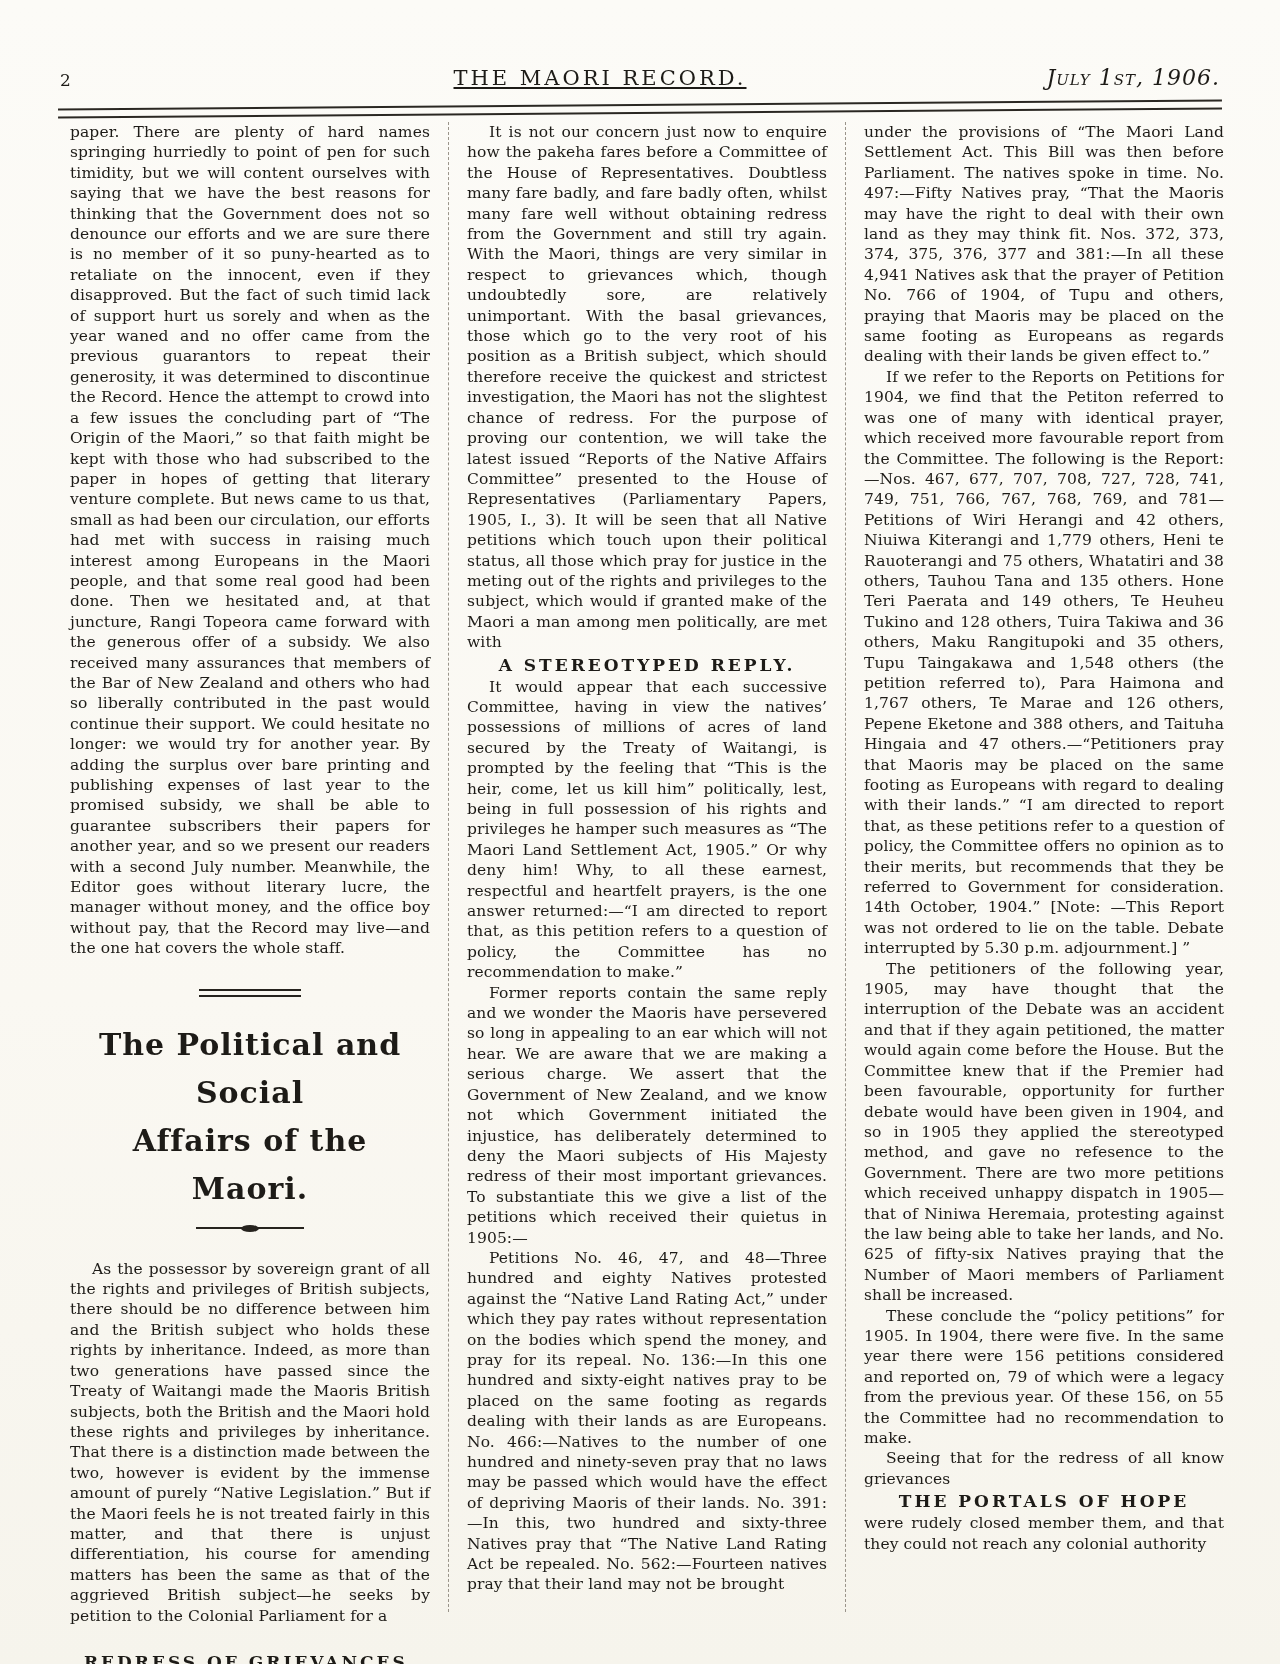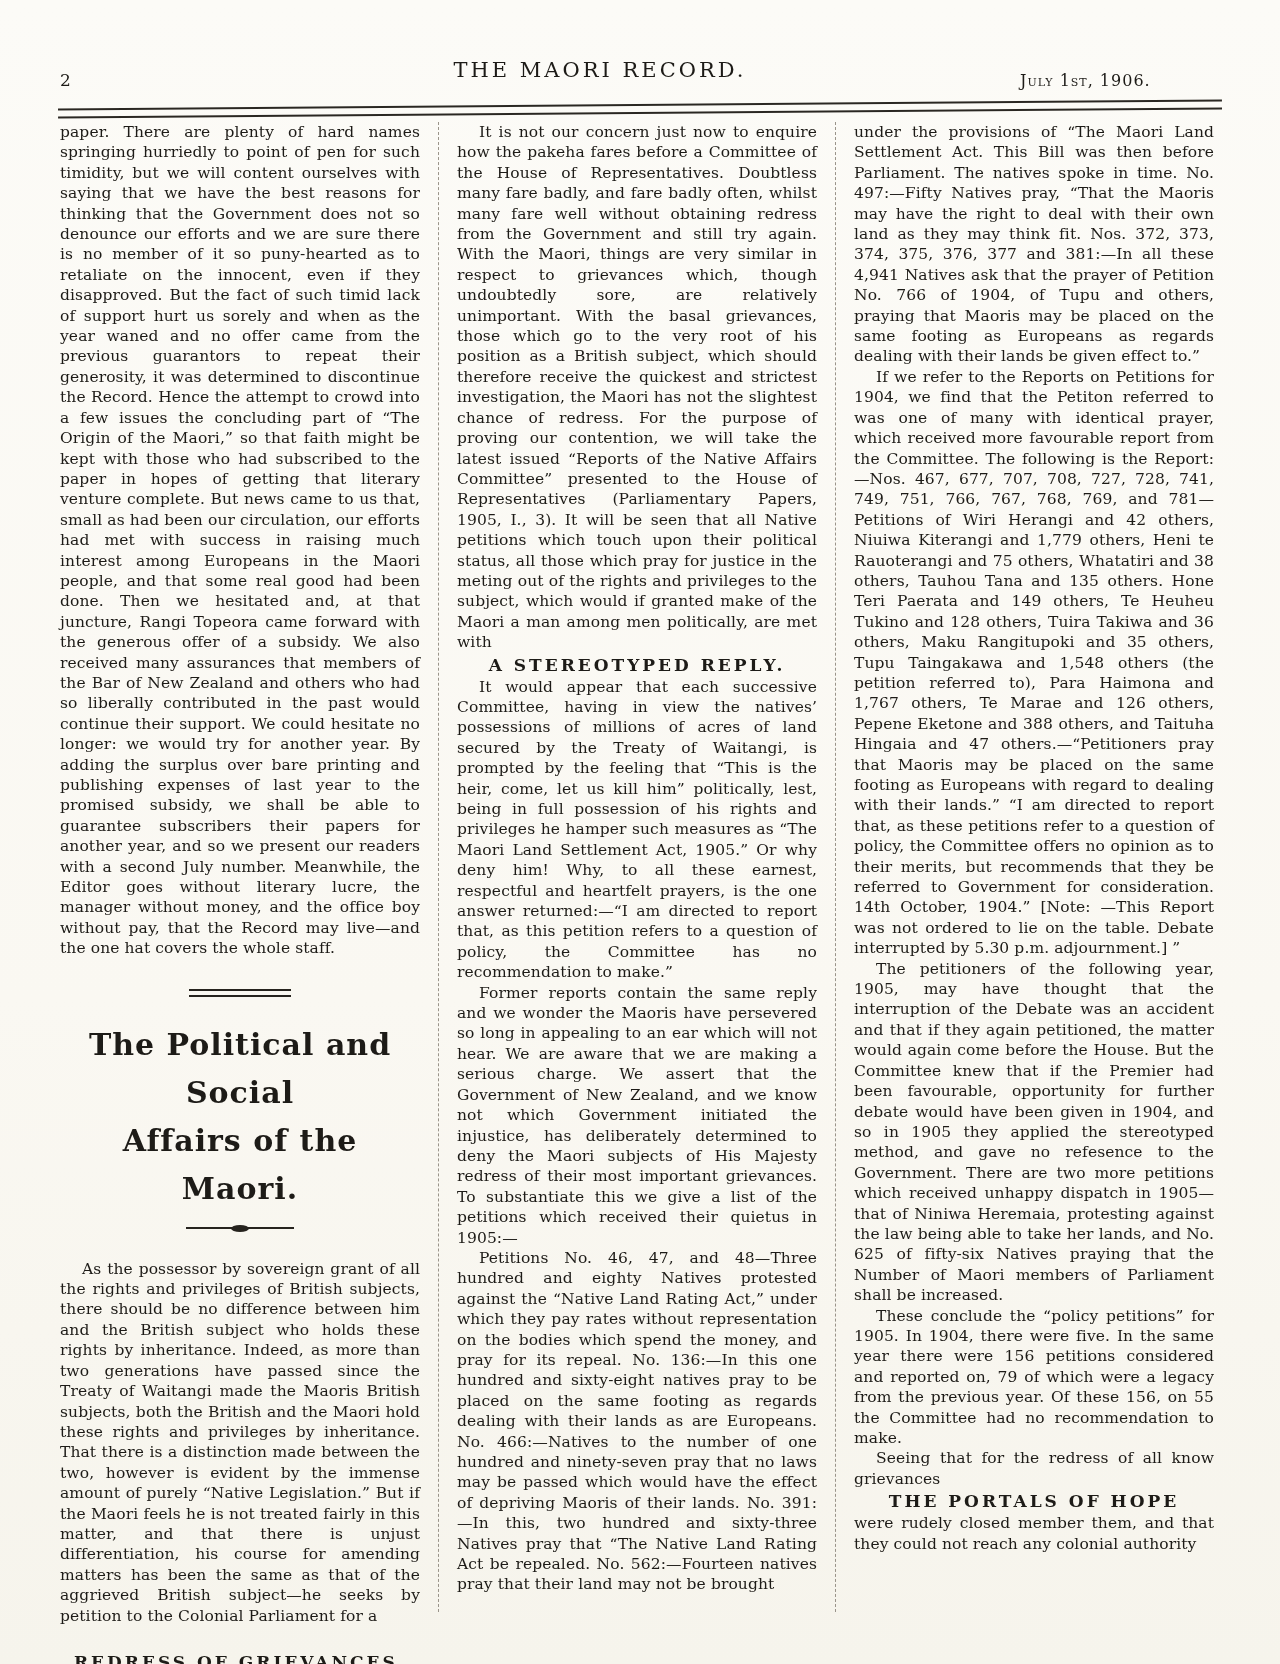--- a/index.html
+++ b/index.html
@@ -14,37 +14,38 @@
   }
   
   .masthead {
     position:absolute; top:48px; left:60px; right:60px;
     display:flex; align-items:flex-end; justify-content:space-between;
     height:42px;
   }
   .page-number { font-size:17px; padding-bottom:0px; width:120px; }
   .paper-title {
     font-size:21px; letter-spacing:3px; text-align:center; flex:1;
-    font-weight:normal; margin:8px;
+    font-weight:normal; margin:0;text-decoration:underline;
   }
   .issue-date {
-    font-size:16px; width:200px; 
-    font-variant:small-caps; letter-spacing:1px;
+    font-size:22px; width:200px; text-align:right;
+    font-variant:small-caps; letter-spacing:1px;font-style:italic;
   }
   .header-rule {
     position:absolute; top:104px; left:58px; right:58px;
     height:6px;
     border-top:2px solid #2a2722;
     border-bottom:2px solid #2a2722;
     transform:rotate(-0.45deg);
   }
   
   .columns {
     position:absolute; top:122px; left:60px; right:56px; bottom:22px;
     display:flex;
+    justify-content:flex-end;
   }
   .col { width:360px; }
   .col-gap {
     width:37px; display:flex; justify-content:center;
   }
   .v-rule { width:1px; border-left:1px dashed #9a948a; height:98%; }
   
   .body-para {
     margin:0;
     font-size:15.5px; line-height:20.4px;

